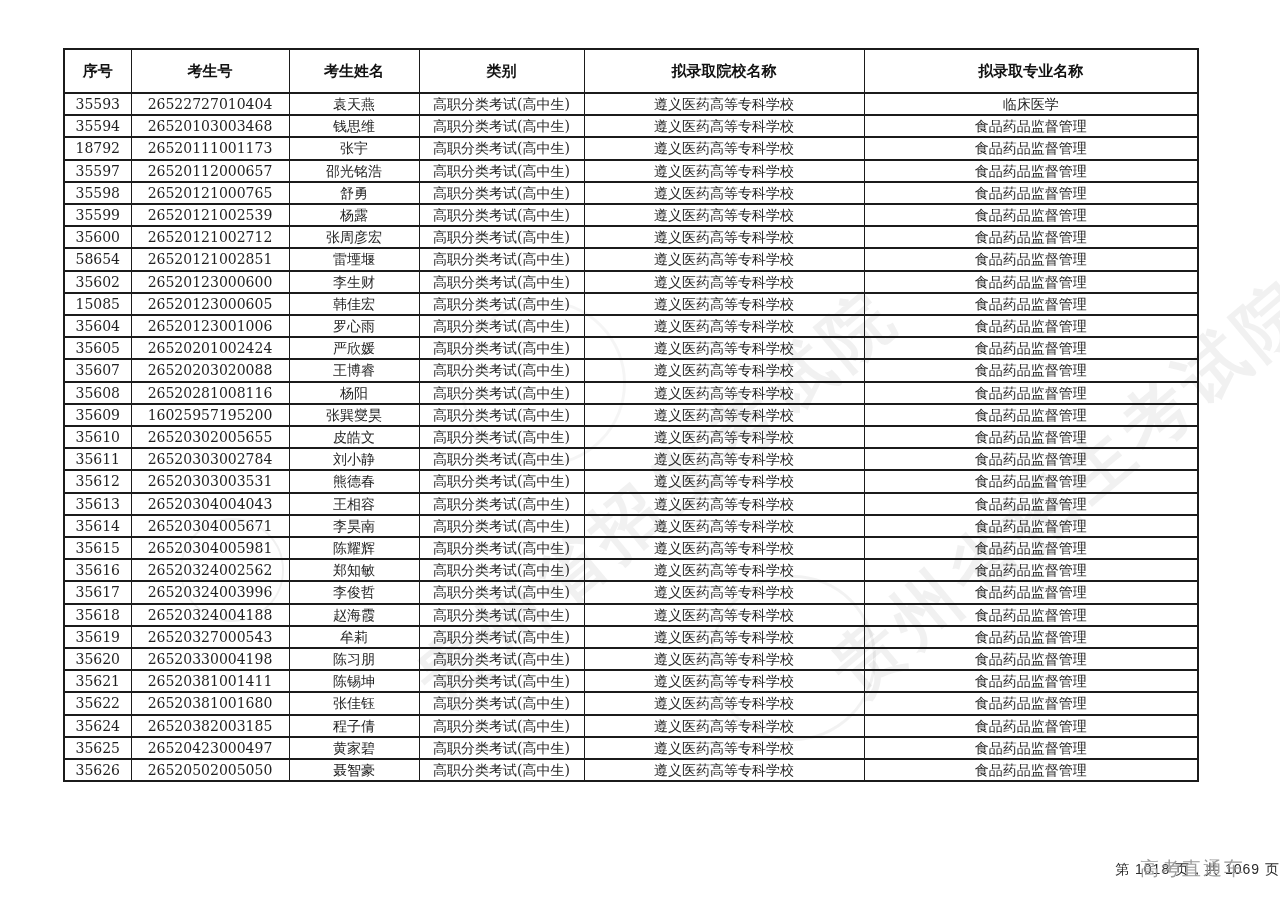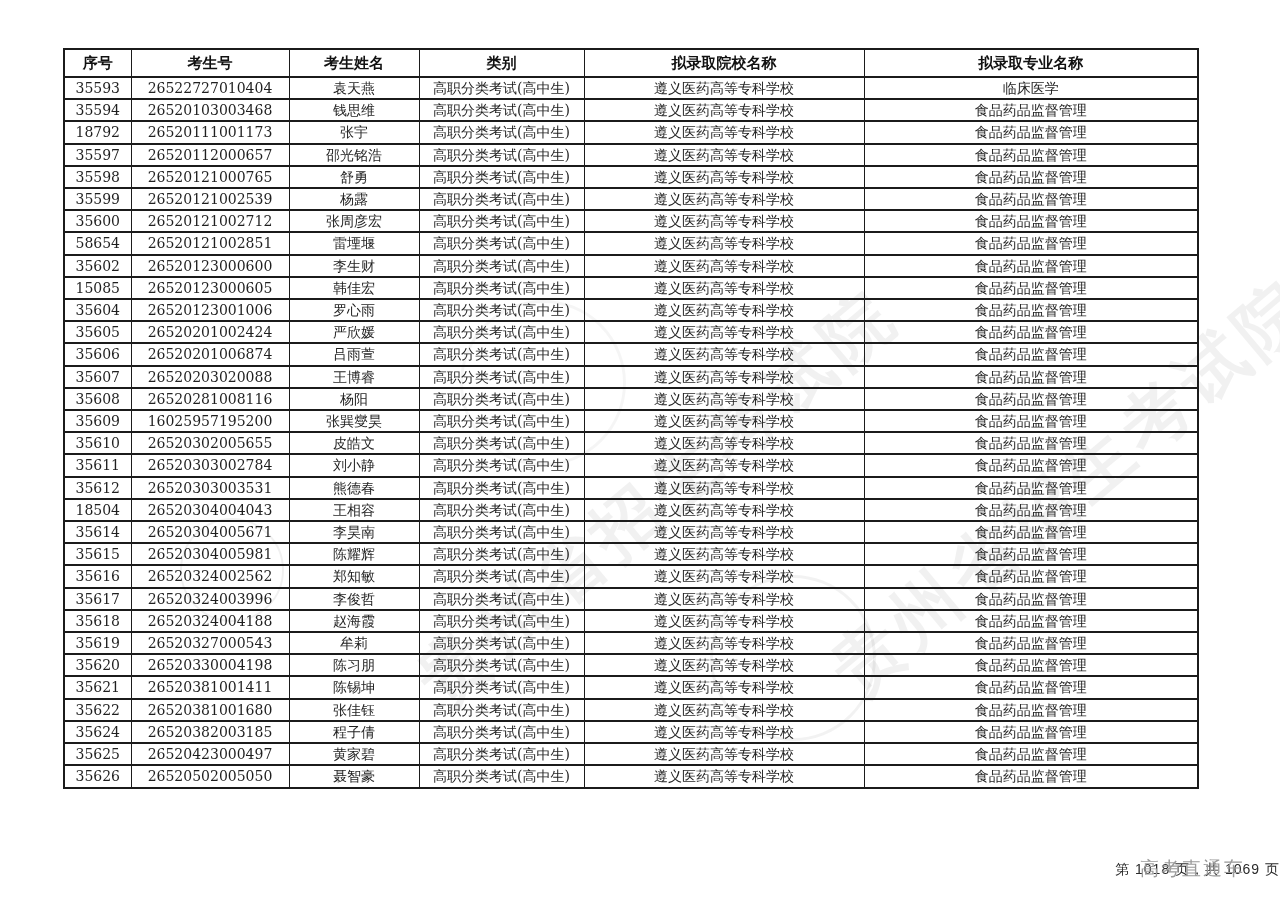--- a/index.html
+++ b/index.html
@@ -39,21 +39,21 @@
   table.admission th {
     border-left: 1px solid #1b1b1b;
     border-right: 1px solid #1b1b1b;
     border-top: 2px solid #1b1b1b;
     border-bottom: 2px solid #1b1b1b;
     height: 26px;
     font-size: 15px;
     font-weight: bold;
     color: #111;
     text-align: center;
-    padding: 0;
+    padding: 8px;
     white-space: nowrap;
     overflow: hidden;
   }
   table.admission td {
     border-left: 1px solid #1b1b1b;
     border-right: 1px solid #1b1b1b;
     border-top: 2px solid #1b1b1b;
     border-bottom: 2px solid #1b1b1b;
     height: 20.2px;
     line-height: 20.2px;
@@ -232,28 +232,20 @@
         </tr>
         <tr>
           <td>35605</td>
           <td>26520201002424</td>
           <td>严欣媛</td>
           <td>高职分类考试(高中生)</td>
           <td>遵义医药高等专科学校</td>
           <td>食品药品监督管理</td>
         </tr>
         <tr>
-          <td>35606</td>
-          <td>26520201006874</td>
-          <td>吕雨萱</td>
-          <td>高职分类考试(高中生)</td>
-          <td>遵义医药高等专科学校</td>
-          <td>食品药品监督管理</td>
-        </tr>
-        <tr>
           <td>35607</td>
           <td>26520203020088</td>
           <td>王博睿</td>
           <td>高职分类考试(高中生)</td>
           <td>遵义医药高等专科学校</td>
           <td>食品药品监督管理</td>
         </tr>
         <tr>
           <td>35608</td>
           <td>26520281008116</td>
@@ -288,21 +280,21 @@
         </tr>
         <tr>
           <td>35612</td>
           <td>26520303003531</td>
           <td>熊德春</td>
           <td>高职分类考试(高中生)</td>
           <td>遵义医药高等专科学校</td>
           <td>食品药品监督管理</td>
         </tr>
         <tr>
-          <td>18504</td>
+          <td>35613</td>
           <td>26520304004043</td>
           <td>王相容</td>
           <td>高职分类考试(高中生)</td>
           <td>遵义医药高等专科学校</td>
           <td>食品药品监督管理</td>
         </tr>
         <tr>
           <td>35614</td>
           <td>26520304005671</td>
           <td>李昊南</td>

